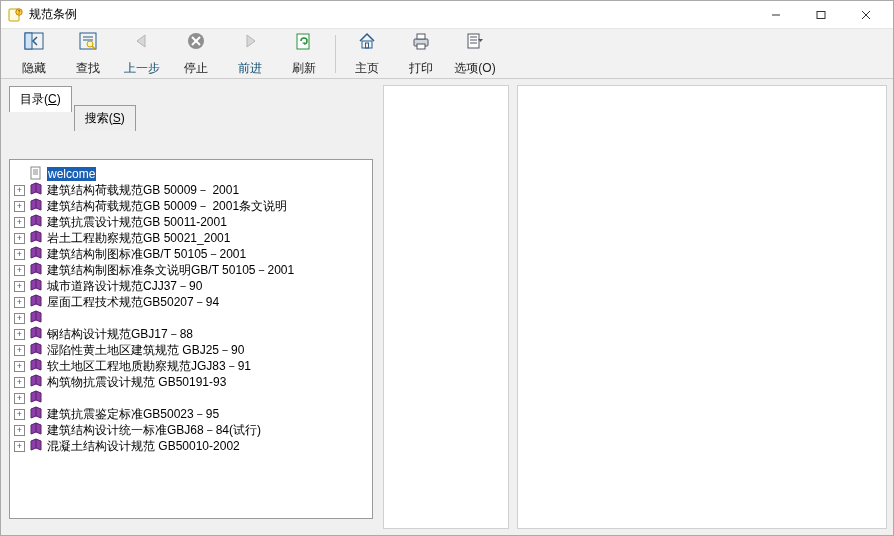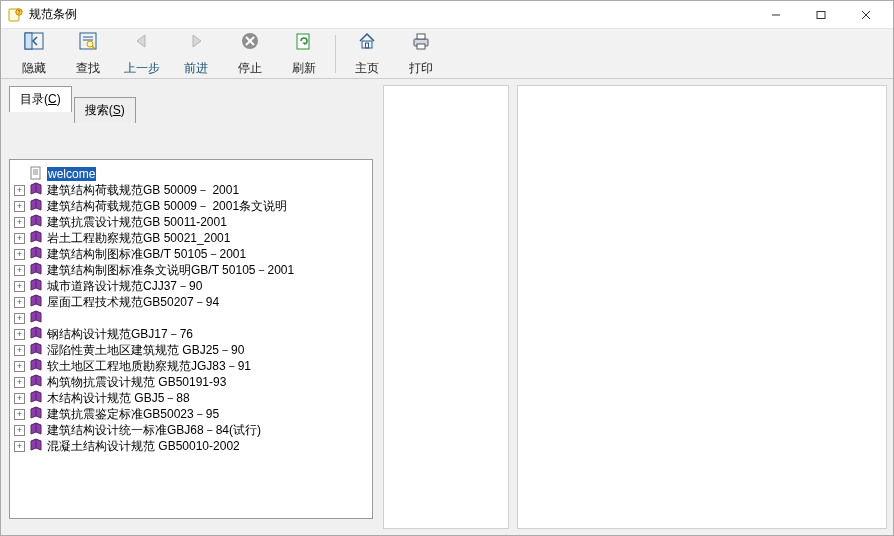--- a/index.html
+++ b/index.html
@@ -17,21 +17,21 @@
   .tool-item { width:54px; height:48px; display:flex; flex-direction:column; align-items:center; justify-content:space-between; gap:2px; border:1px solid transparent; }
   .tool-item .lbl { font-size:12px; color:#222; }
   .tool-item.disabled .lbl { color:#0c4a6e; }
   .tool-item.disabled svg * { stroke:#b5b5b5; fill:#d8d8d8; }
   .tool-sep { width:1px; height:38px; background:#ccc; margin:0 4px; }
   
   .body { flex:1; display:flex; min-height:0; background:#f0f0f0; }
   .nav-pane { width:376px; display:flex; flex-direction:column; min-height:0; padding:6px 4px 16px 8px;gap:48px; }
   .tabs-row { display:flex; align-items:flex-end; height:26px; position:relative; }
   .tab { padding:4px 10px 4px 10px; border:1px solid #9a9a9a; border-bottom:none; background:#fff; margin-right:2px; position:relative; top:1px; font-size:12px; }
-  .tab.inactive { background:#eee; top:12px; }
+  .tab.inactive { background:#eee; top:20px; }
   .tab .ul { text-decoration:underline; }
   .tree-box { flex:1; background:#fff; border:1px solid #9a9a9a; overflow:auto; padding:6px 4px; min-height:0; }
   .node { display:flex; align-items:center; height:16px; white-space:nowrap; margin-bottom:0px; }
   .exp { width:11px; height:11px; border:1px solid #888; background:#fff; display:inline-flex; align-items:center; justify-content:center; font-size:9px; line-height:9px; color:#555; margin-right:4px; flex:0 0 auto;}
   .exp-empty { width:11px; height:11px; margin-right:4px; flex:0 0 auto; }
   .book-icon { margin-right:4px; flex:0 0 auto; }
   .doc-icon { margin-right:4px; flex:0 0 auto; }
   .node-label { font-size:12px; }
   .node-label.selected { background:#1a5fb4; color:#fff; padding:0 1px; }
   .splitter { width:6px; background:#f0f0f0; cursor:col-resize; }
@@ -96,38 +96,38 @@
       <span class="lbl">查找</span>
     </div>
     <div class="tool-item disabled">
       <span>
         <svg width="22" height="20" viewBox="0 0 22 20">
             <path d="M14 4 L6 10 L14 16 Z" fill="#d8d8d8" stroke="#b5b5b5"></path>
           </svg>
       </span>
       <span class="lbl">上一步</span>
     </div>
-    <div class="tool-item disabled">
-      <span>
-        <svg width="22" height="20" viewBox="0 0 22 20">
-            <path d="M8 4 L16 10 L8 16 Z" fill="#d8d8d8" stroke="#b5b5b5"></path>
-          </svg>
-      </span>
-      <span class="lbl">前进</span>
-    </div>
     <div class="tool-item">
       <span>
         <svg width="22" height="20" viewBox="0 0 22 20">
             <circle cx="11" cy="10" r="8" fill="#8f8f8f"></circle>
             <line x1="7" y1="6" x2="15" y2="14" stroke="#fff" stroke-width="2"></line>
             <line x1="15" y1="6" x2="7" y2="14" stroke="#fff" stroke-width="2"></line>
           </svg>
       </span>
       <span class="lbl">停止</span>
     </div>
+    <div class="tool-item disabled">
+      <span>
+        <svg width="22" height="20" viewBox="0 0 22 20">
+            <path d="M8 4 L16 10 L8 16 Z" fill="#d8d8d8" stroke="#b5b5b5"></path>
+          </svg>
+      </span>
+      <span class="lbl">前进</span>
+    </div>
     <div class="tool-item">
       <span>
         <svg width="22" height="20" viewBox="0 0 22 20">
             <rect x="4" y="3" width="12" height="15" fill="#fff" stroke="#2a8f3a"></rect>
             <path d="M8 10 A3 3 0 1 1 11 13" fill="none" stroke="#2a8f3a" stroke-width="1.5"></path>
             <path d="M11 13 L9 12 L12 11 Z" fill="#2a8f3a"></path>
           </svg>
       </span>
       <span class="lbl">刷新</span>
     </div>
@@ -144,20 +144,32 @@
     </div>
     <div class="tool-item">
       <span>
         <svg width="22" height="20" viewBox="0 0 22 20">
             <rect x="4" y="8" width="14" height="7" rx="1" fill="#d0d8e0" stroke="#556"></rect>
             <rect x="7" y="3" width="8" height="5" fill="#fff" stroke="#556"></rect>
             <rect x="7" y="13" width="8" height="5" fill="#fff" stroke="#556"></rect>
           </svg>
       </span>
       <span class="lbl">打印</span>
+    </div>
+    <div class="tool-item">
+      <span>
+        <svg width="22" height="20" viewBox="0 0 22 20">
+            <rect x="4" y="3" width="11" height="14" fill="#fff" stroke="#556"></rect>
+            <line x1="6" y1="6" x2="13" y2="6" stroke="#556"></line>
+            <line x1="6" y1="9" x2="13" y2="9" stroke="#556"></line>
+            <line x1="6" y1="12" x2="13" y2="12" stroke="#556"></line>
+            <path d="M14 8 l5 0 l-2.5 3 z" fill="#556"></path>
+          </svg>
+      </span>
+      <span class="lbl">选项(O)</span>
     </div>
   </div>
 
   <div class="body">
     <div class="nav-pane">
       <div class="tabs-row">
         <div class="tab">
           <span>目录</span>(<span class="ul">C</span>)
         </div>
         <div class="tab inactive">
@@ -248,21 +260,21 @@
                   <path d="M2 3 L7 1 L12 3 L12 12 L7 10 L2 12 Z" fill="#8e3ea8" stroke="#5a1e6e"></path>
                   <line x1="7" y1="1" x2="7" y2="10" stroke="#5a1e6e"></line>
                 </svg></span>
             </div>
             <div class="node">
               <span class="exp">+</span>
               <span class="book-icon"><svg width="14" height="14" viewBox="0 0 14 14">
                   <path d="M2 3 L7 1 L12 3 L12 12 L7 10 L2 12 Z" fill="#8e3ea8" stroke="#5a1e6e"></path>
                   <line x1="7" y1="1" x2="7" y2="10" stroke="#5a1e6e"></line>
                 </svg></span>
-              <span class="node-label">钢结构设计规范GBJ17－76</span>
+              <span class="node-label">钢结构设计规范GBJ17－88</span>
             </div>
             <div class="node">
               <span class="exp">+</span>
               <span class="book-icon"><svg width="14" height="14" viewBox="0 0 14 14">
                   <path d="M2 3 L7 1 L12 3 L12 12 L7 10 L2 12 Z" fill="#8e3ea8" stroke="#5a1e6e"></path>
                   <line x1="7" y1="1" x2="7" y2="10" stroke="#5a1e6e"></line>
                 </svg></span>
               <span class="node-label">湿陷性黄土地区建筑规范 GBJ25－90</span>
             </div>
             <div class="node">
@@ -280,21 +292,20 @@
                   <line x1="7" y1="1" x2="7" y2="10" stroke="#5a1e6e"></line>
                 </svg></span>
               <span class="node-label">构筑物抗震设计规范 GB50191-93</span>
             </div>
             <div class="node">
               <span class="exp">+</span>
               <span class="book-icon"><svg width="14" height="14" viewBox="0 0 14 14">
                   <path d="M2 3 L7 1 L12 3 L12 12 L7 10 L2 12 Z" fill="#8e3ea8" stroke="#5a1e6e"></path>
                   <line x1="7" y1="1" x2="7" y2="10" stroke="#5a1e6e"></line>
                 </svg></span>
-              <span class="node-label">木结构设计规范 GBJ5－88</span>
             </div>
             <div class="node">
               <span class="exp">+</span>
               <span class="book-icon"><svg width="14" height="14" viewBox="0 0 14 14">
                   <path d="M2 3 L7 1 L12 3 L12 12 L7 10 L2 12 Z" fill="#8e3ea8" stroke="#5a1e6e"></path>
                   <line x1="7" y1="1" x2="7" y2="10" stroke="#5a1e6e"></line>
                 </svg></span>
               <span class="node-label">建筑抗震鉴定标准GB50023－95</span>
             </div>
             <div class="node">

